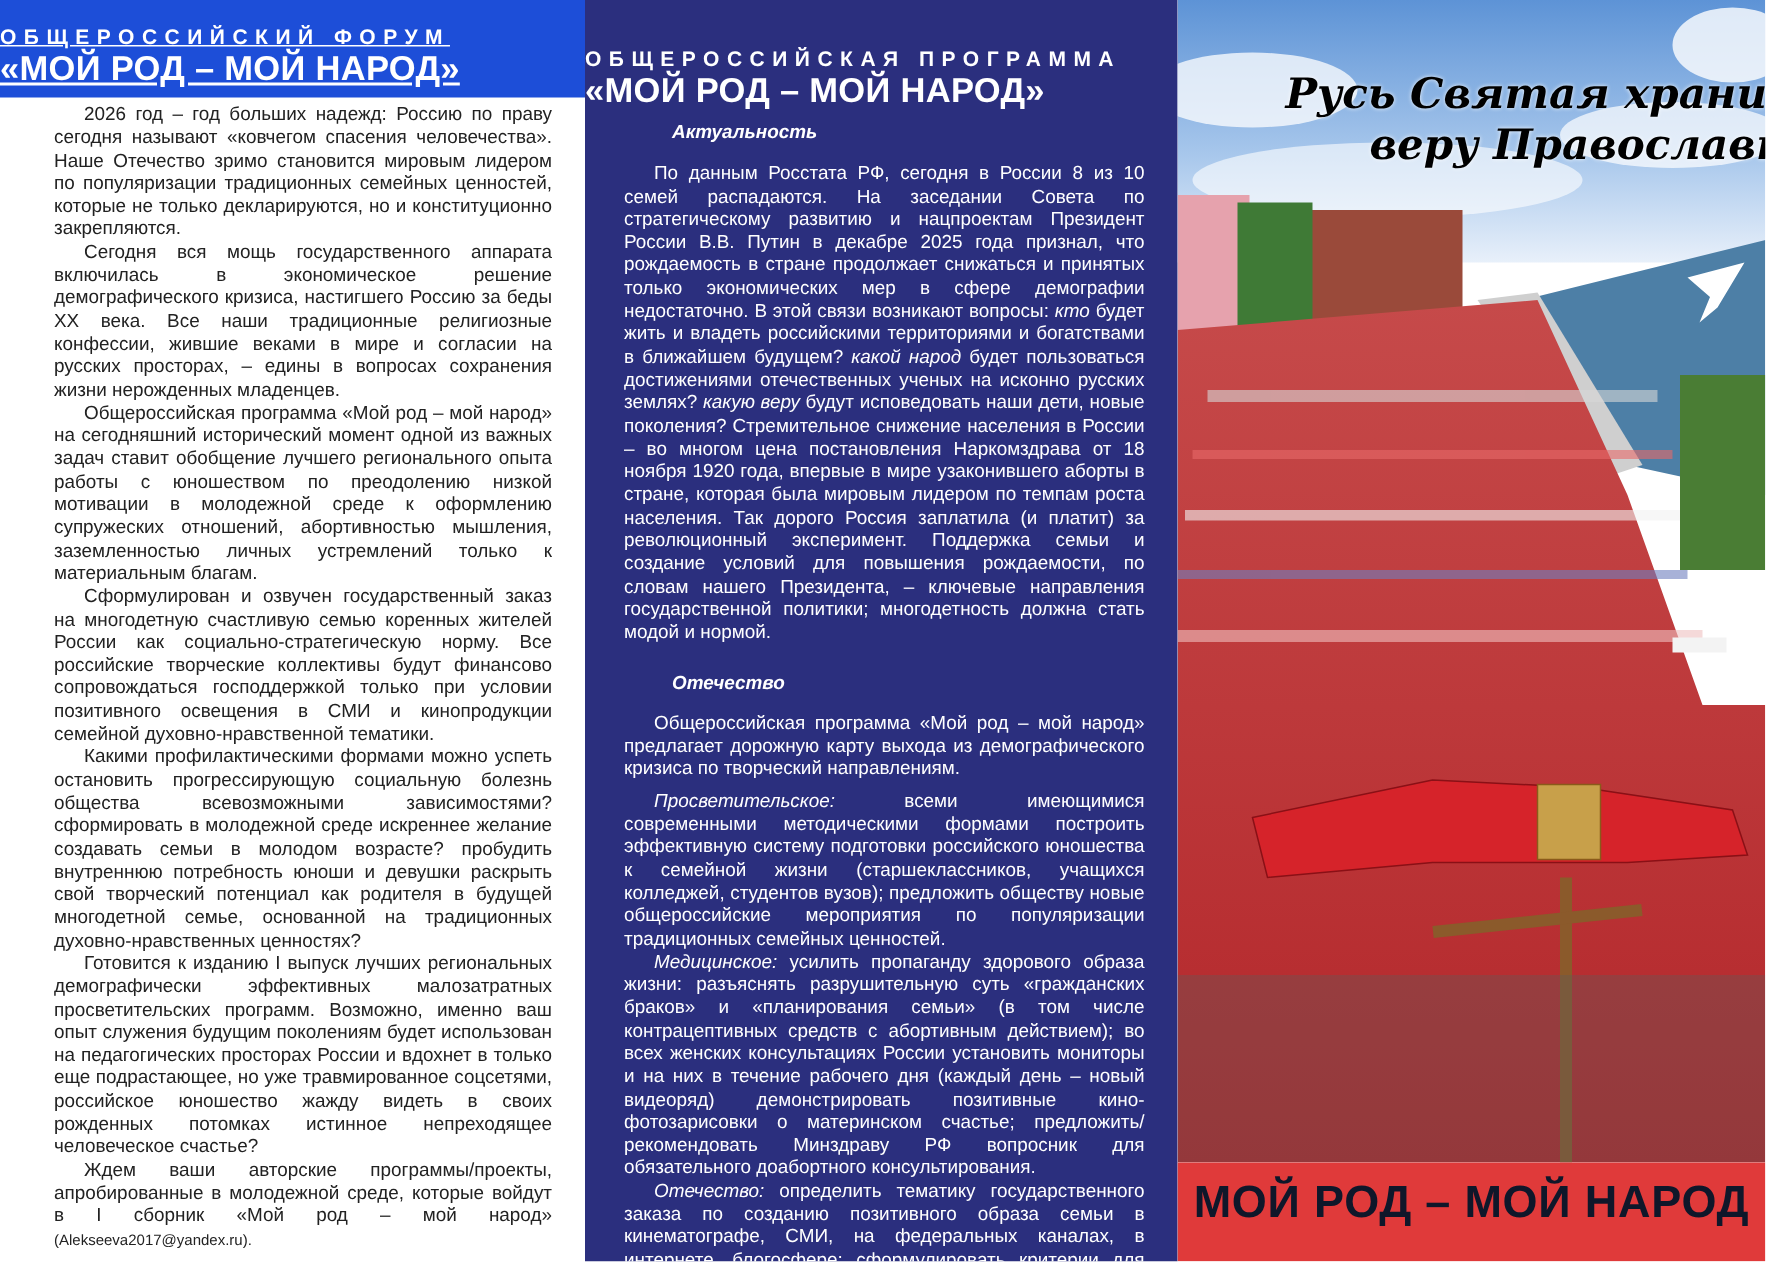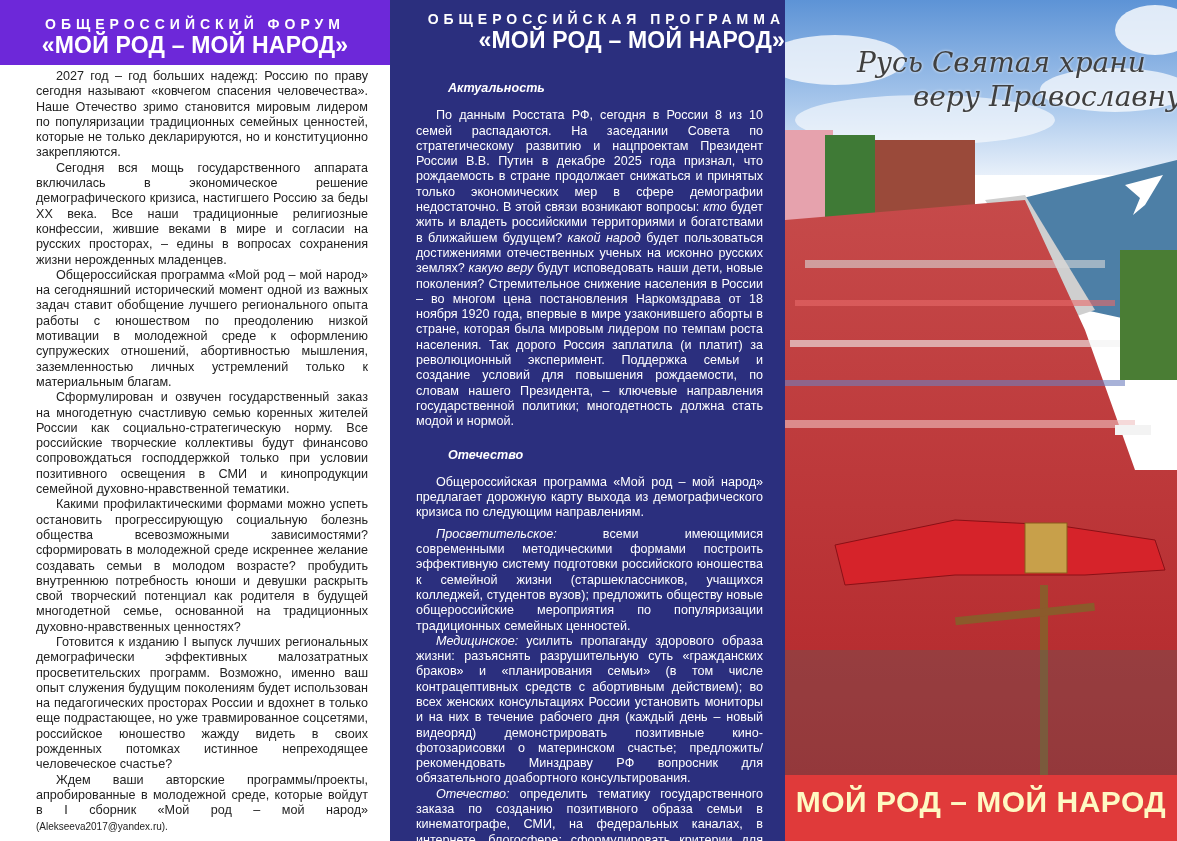--- a/index.html
+++ b/index.html
@@ -7,96 +7,97 @@
     width: 1177px; height: 841px; overflow: hidden;
     background: #ffffff;
     font-family: "Liberation Sans", sans-serif;
     position: relative;
   }
   .col { position: absolute; top: 0; height: 841px; box-sizing: border-box; }
 
   
   .left { left: 0; width: 390px; background: #ffffff; }
   .left-header {
-    background: #6d28d9; height: 65px; color: #fff; text-align: center;
-    padding-top: 16px; box-sizing: border-box;
+    background: #1d4ed8; height: 65px; color: #fff; text-align: left;
+    padding-top: 16px; box-sizing: border-box; text-decoration: underline;
   }
   .hdr-sub {
     font-weight: bold; font-size: 14px; letter-spacing: 5px; line-height: 16px;
   }
   .hdr-main {
     font-weight: bold; font-size: 23px; line-height: 27px; letter-spacing: 0.2px;
   }
   .left-body {
     padding: 4px 22px 0 36px; color: #222;
     font-size: 12.6px; line-height: 15.3px; text-align: justify;
   }
   .left-body p { margin: 0; text-indent: 20px; }
   .email { font-size: 10px; }
 
   
   .mid { left: 390px; width: 395px; background: #2b2f7e; color: #fff; }
-  .mid-header { text-align: right; padding-top: 11px; height: 65px; box-sizing: border-box; }
+  .mid-header { text-align: left; padding-top: 31px; height: 65px; box-sizing: border-box; }
   .mid-body {
     padding: 4px 22px 0 26px;
     font-size: 12.6px; line-height: 15.3px; text-align: justify;
   }
   .mid-body p { margin: 0; text-indent: 20px; }
   .mid-body .section-title {
     font-weight: bold; font-style: italic; text-indent: 20px; margin: 12px;
   }
   .mid-body .gap { height: 6px; }
   .em { font-weight: normal; font-style: italic; }
 
   
   .right { left: 785px; width: 392px; overflow: hidden; }
   .photo { position: absolute; left: 0; top: 0; width: 392px; height: 775px; }
   .bottom-banner {
     position: absolute; left: 0; top: 775px; width: 392px; height: 66px;
-    background: #e03a3a; color: #fef9c3; text-align: center;
+    background: #e03a3a; color: #0f172a; text-align: center;
     font-weight: bold; font-size: 30px; line-height: 54px; letter-spacing: 0.5px;
   }
   .script {
-    position: absolute; color: #404040; font-family: "DejaVu Serif", serif;
+    position: absolute; color: #000000; font-family: "DejaVu Serif", serif;
     font-style: italic; font-size: 28px; white-space: nowrap;
     text-shadow: 0 0 3px rgba(255,255,255,0.9);
+    font-weight: bold;
   }
   .script.l1 { left: 72px; top: 46px; }
   .script.l2 { left: 128px; top: 80px; }
 </style>
 </head>
 <body>
 
 <div class="col left">
   <div class="left-header">
     <div class="hdr-sub">ОБЩЕРОССИЙСКИЙ ФОРУМ</div>
     <div class="hdr-main">«МОЙ РОД – МОЙ НАРОД»</div>
   </div>
   <div class="left-body">
-    <p>2027 год – год больших надежд: Россию по праву сегодня называют «ковчегом спасения человечества». Наше Отечество зримо становится мировым лидером по популяризации традиционных семейных ценностей, которые не только декларируются, но и конституционно закрепляются.</p>
+    <p>2026 год – год больших надежд: Россию по праву сегодня называют «ковчегом спасения человечества». Наше Отечество зримо становится мировым лидером по популяризации традиционных семейных ценностей, которые не только декларируются, но и конституционно закрепляются.</p>
     <p>Сегодня вся мощь государственного аппарата включилась в экономическое решение демографического кризиса, настигшего Россию за беды XX века. Все наши традиционные религиозные конфессии, жившие веками в мире и согласии на русских просторах, – едины в вопросах сохранения жизни нерожденных младенцев.</p>
     <p>Общероссийская программа «Мой род – мой народ» на сегодняшний исторический момент одной из важных задач ставит обобщение лучшего регионального опыта работы с юношеством по преодолению низкой мотивации в молодежной среде к оформлению супружеских отношений, абортивностью мышления, заземленностью личных устремлений только к материальным благам.</p>
     <p>Сформулирован и озвучен государственный заказ на многодетную счастливую семью коренных жителей России как социально-стратегическую норму. Все российские творческие коллективы будут финансово сопровождаться господдержкой только при условии позитивного освещения в СМИ и кинопродукции семейной духовно-нравственной тематики.</p>
     <p>Какими профилактическими формами можно успеть остановить прогрессирующую социальную болезнь общества всевозможными зависимостями? сформировать в молодежной среде искреннее желание создавать семьи в молодом возрасте? пробудить внутреннюю потребность юноши и девушки раскрыть свой творческий потенциал как родителя в будущей многодетной семье, основанной на традиционных духовно-нравственных ценностях?</p>
     <p>Готовится к изданию I выпуск лучших региональных демографически эффективных малозатратных просветительских программ. Возможно, именно ваш опыт служения будущим поколениям будет использован на педагогических просторах России и вдохнет в только еще подрастающее, но уже травмированное соцсетями, российское юношество жажду видеть в своих рожденных потомках истинное непреходящее человеческое счастье?</p>
     <p><span>Ждем ваши авторские программы/проекты, апробированные в молодежной среде, которые войдут в I сборник «Мой род – мой народ»</span> <span class="email">(Alekseeva2017@yandex.ru).</span></p>
   </div>
 </div>
 
 <div class="col mid">
   <div class="mid-header">
     <div class="hdr-sub">ОБЩЕРОССИЙСКАЯ ПРОГРАММА</div>
     <div class="hdr-main">«МОЙ РОД – МОЙ НАРОД»</div>
   </div>
   <div class="mid-body">
     <div class="section-title">Актуальность</div>
     <p><span>По данным Росстата РФ, сегодня в России 8 из 10 семей распадаются. На заседании Совета по стратегическому развитию и нацпроектам Президент России В.В. Путин в декабре 2025 года признал, что рождаемость в стране продолжает снижаться и принятых только экономических мер в сфере демографии недостаточно. В этой связи возникают вопросы: </span><span class="em">кто</span><span> будет жить и владеть российскими территориями и богатствами в ближайшем будущем? </span><span class="em">какой народ</span><span> будет пользоваться достижениями отечественных ученых на исконно русских землях? </span><span class="em">какую веру</span><span> будут исповедовать наши дети, новые поколения? Стремительное снижение населения в России – во многом цена постановления Наркомздрава от 18 ноября 1920 года, впервые в мире узаконившего аборты в стране, которая была мировым лидером по темпам роста населения. Так дорого Россия заплатила (и платит) за революционный эксперимент. Поддержка семьи и создание условий для повышения рождаемости, по словам нашего Президента, – ключевые направления государственной политики; многодетность должна стать модой и нормой.</span></p>
     <div class="gap"></div>
     <div class="section-title">Отечество</div>
-    <p>Общероссийская программа «Мой род – мой народ» предлагает дорожную карту выхода из демографического кризиса по следующим направлениям.</p>
+    <p>Общероссийская программа «Мой род – мой народ» предлагает дорожную карту выхода из демографического кризиса по творческий направлениям.</p>
     <div class="gap"></div>
     <p><span class="em">Просветительское:</span><span> всеми имеющимися современными методическими формами построить эффективную систему подготовки российского юношества к семейной жизни (старшеклассников, учащихся колледжей, студентов вузов); предложить обществу новые общероссийские мероприятия по популяризации традиционных семейных ценностей.</span></p>
     <p><span class="em">Медицинское:</span><span> усилить пропаганду здорового образа жизни: разъяснять разрушительную суть «гражданских браков» и «планирования семьи» (в том числе контрацептивных средств с абортивным действием); во всех женских консультациях России установить мониторы и на них в течение рабочего дня (каждый день – новый видеоряд) демонстрировать позитивные кино-фотозарисовки о материнском счастье; предложить/рекомендовать Минздраву РФ вопросник для обязательного доабортного консультирования.</span></p>
     <p><span class="em">Отечество:</span><span> определить тематику государственного заказа по созданию позитивного образа семьи в кинематографе, СМИ, на федеральных каналах, в интернете, блогосфере; сформулировать критерии для оценки произведений искусства, соответствующих/несоответствующих заявленной семейной тематики.</span></p>
     <div class="gap"></div>
     <div class="section-title">Промежуточный результат</div>
 
   </div>
 </div>
 

